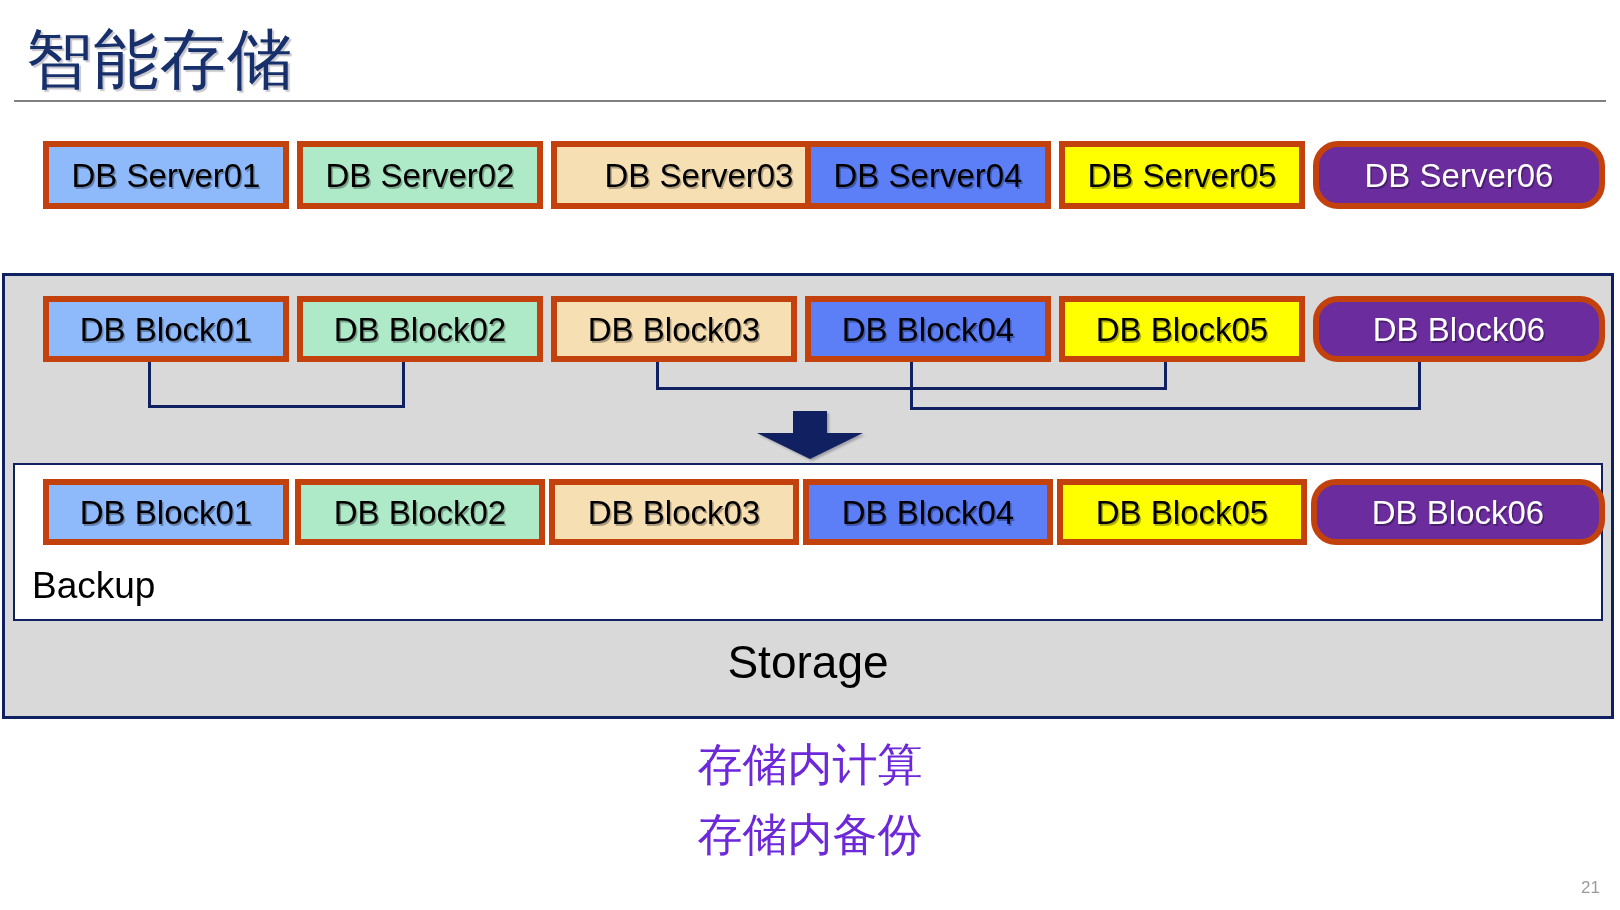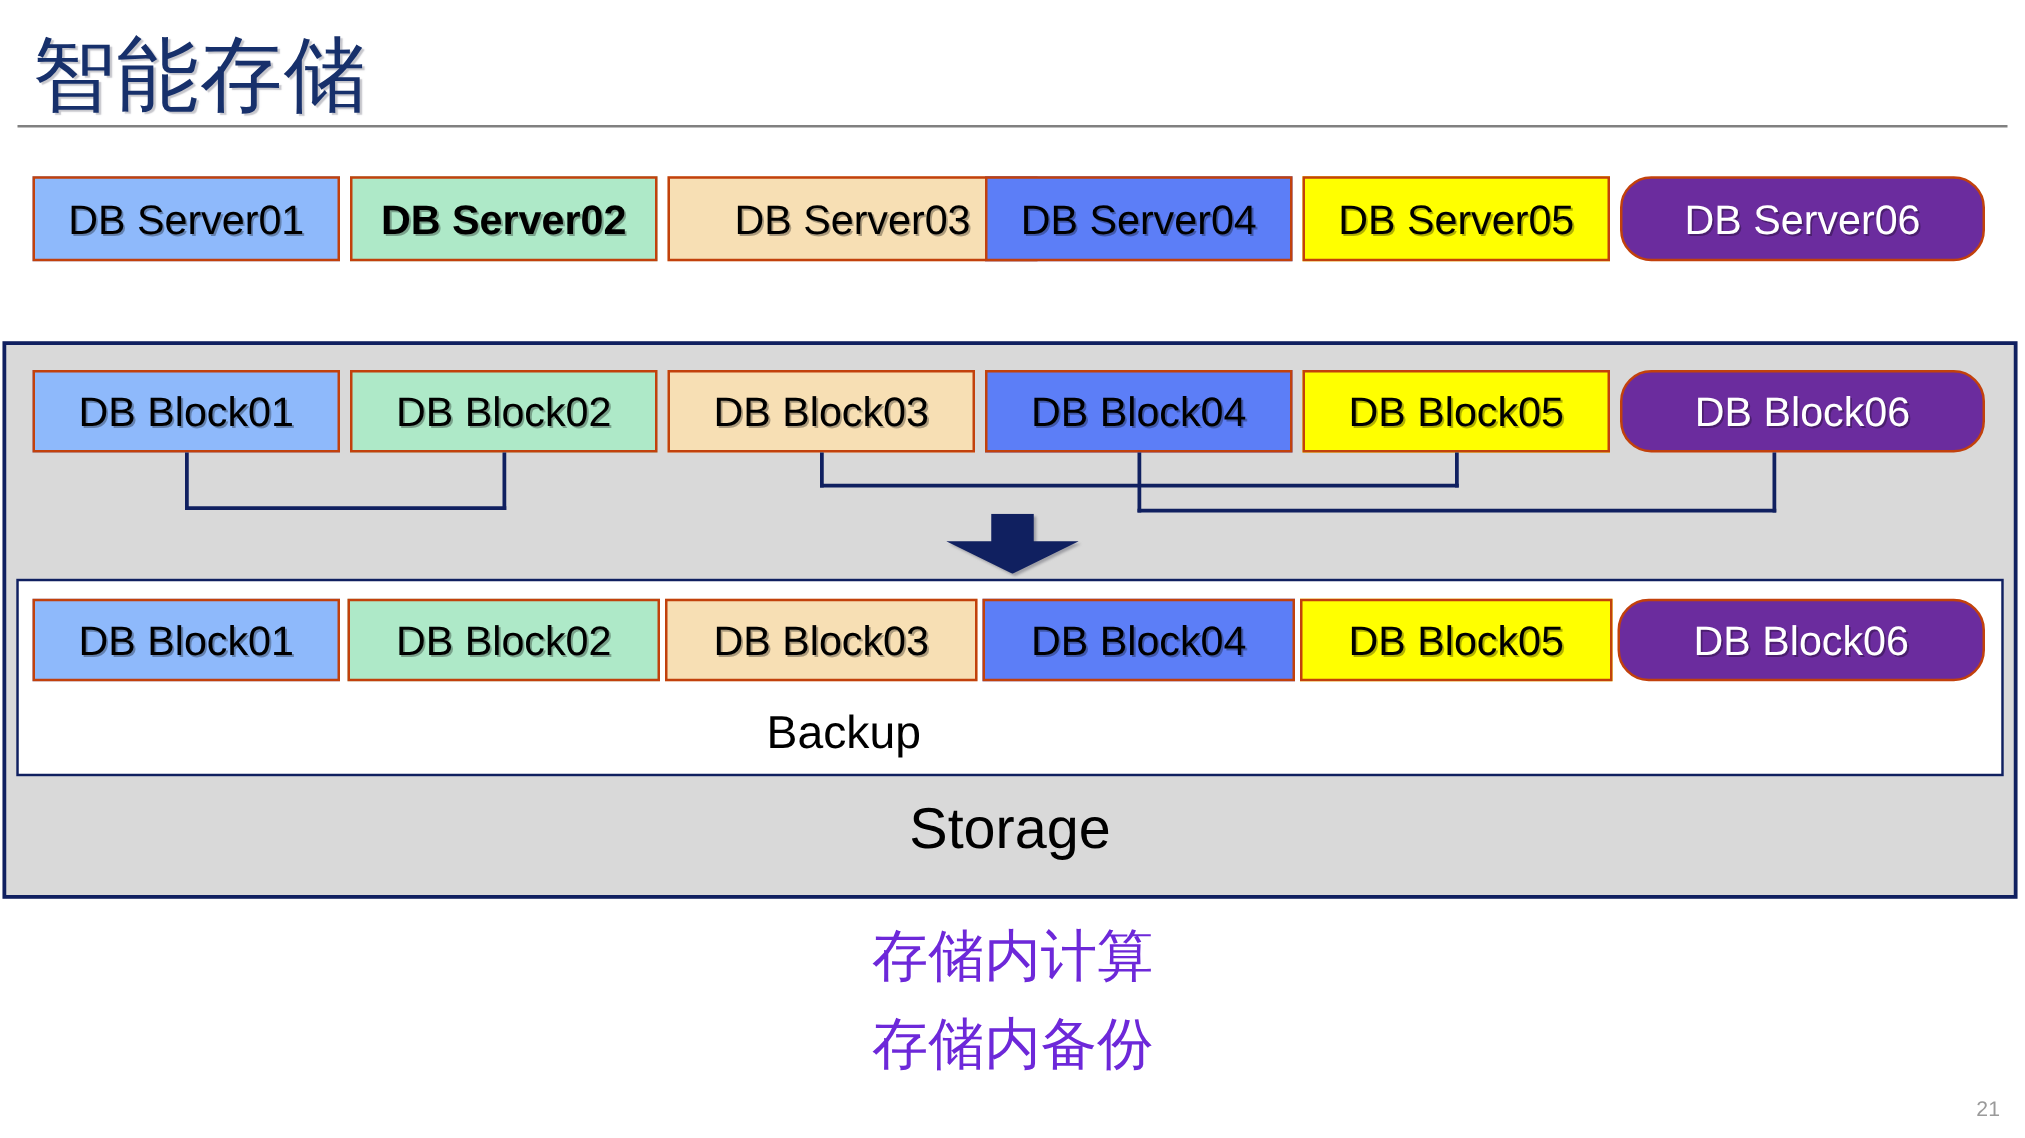--- a/index.html
+++ b/index.html
@@ -35,28 +35,29 @@
     top: 100px;
     width: 1592px;
     height: 2px;
     background: #808080;
   }
 
   
   .cbox {
     position: absolute;
     box-sizing: border-box;
-    border: 2px solid #c2410c;
+    border: 6px solid #c2410c;
     display: flex;
     align-items: center;
     justify-content: center;
     font-size: 33px;
     line-height: 1;
     white-space: nowrap;
     text-shadow: 1.5px 1.5px 0 rgba(0,0,0,0.30);
+    margin-left: 17px;
   }
   .cbox.dark-text  { color: #000000; }
   .cbox.light-text { color: #ffffff; border-radius: 25px; }
 
   
   .server-box { top: 141px; height: 68px; }
 
   
   #storage-container {
     position: absolute;
@@ -101,23 +102,23 @@
     border: 2px solid #102060;
     background: #ffffff;
   }
   .block-box-bak { top: 479px; height: 66px; }
 
   #backup-label {
     position: absolute;
     left: 13px;
     top: 565px;
     width: 1324px;
-    text-align: center;
     font-size: 37px;
     color: #000000;
+    padding-left: 19px;
   }
 
   #storage-label {
     position: absolute;
     left: 2px;
     top: 635px;
     width: 1612px;
     text-align: center;
     font-size: 46px;
     font-weight: normal;
@@ -148,21 +149,21 @@
 </head>
 <body>
 
 <div id="slide-title">智能存储</div>
 <div id="title-rule"></div>
 
 <div id="server-row">
     <div class="cbox server-box dark-text" style="left: 26px; width: 246px; background: rgb(142, 185, 251); color: rgb(0, 0, 0);">
       <span>DB Server01</span>
     </div>
-    <div class="cbox server-box dark-text" style="left: 280px; width: 246px; background: rgb(174, 233, 200); color: rgb(0, 0, 0); font-weight: bold;">
+    <div class="cbox server-box dark-text" style="left: 280px; width: 246px; background: rgb(174, 233, 200); color: rgb(0, 0, 0);">
       <span>DB Server02</span>
     </div>
     <div class="cbox server-box dark-text" style="left: 534px; width: 296px; background: rgb(247, 223, 180); color: rgb(0, 0, 0);">
       <span>DB Server03</span>
     </div>
     <div class="cbox server-box dark-text" style="left: 788px; width: 246px; background: rgb(92, 126, 247); color: #000000;">
       <span>DB Server04</span>
     </div>
     <div class="cbox server-box dark-text" style="left: 1042px; width: 246px; background: rgb(255, 255, 0); color: rgb(0, 0, 0);">
       <span>DB Server05</span>

